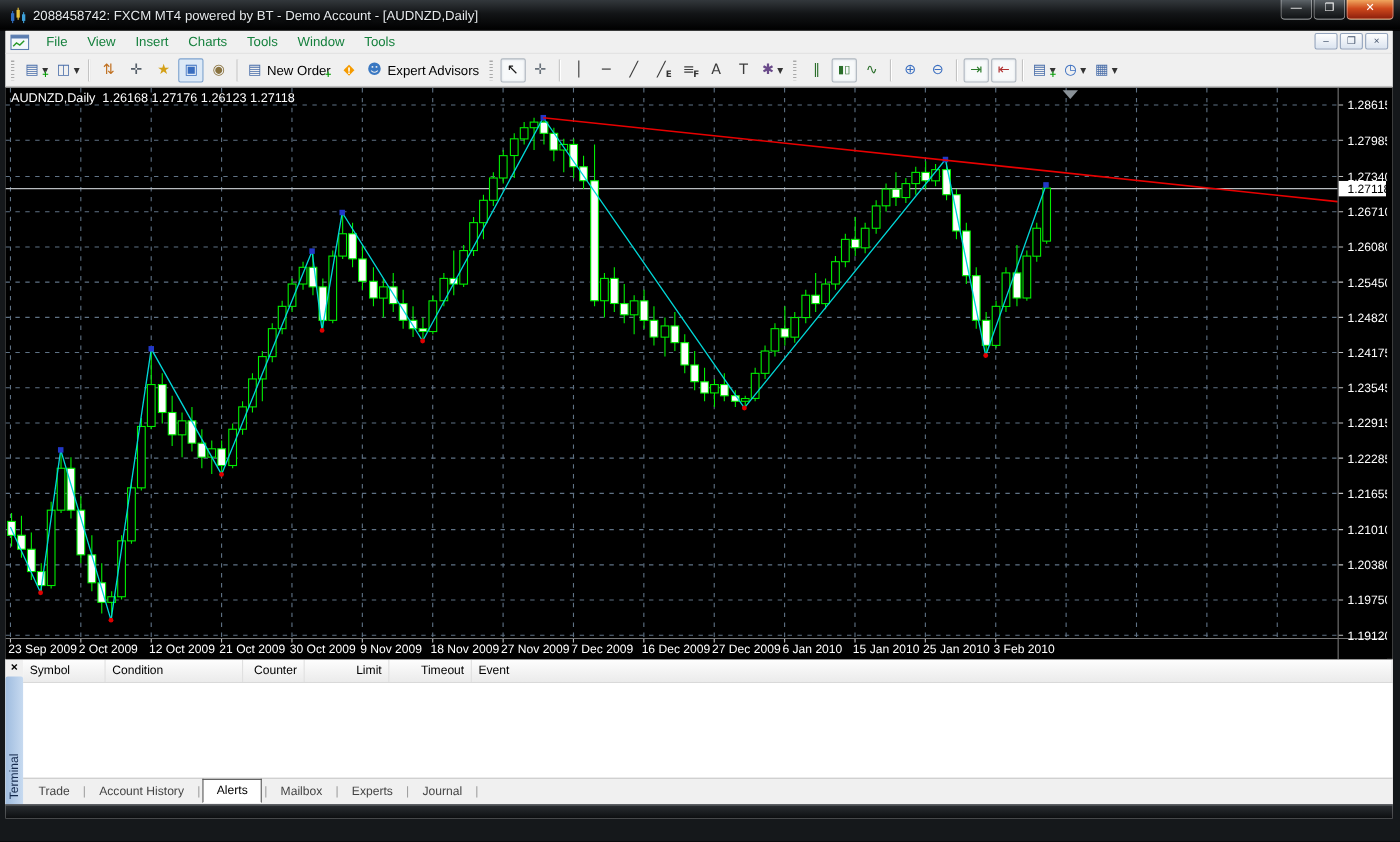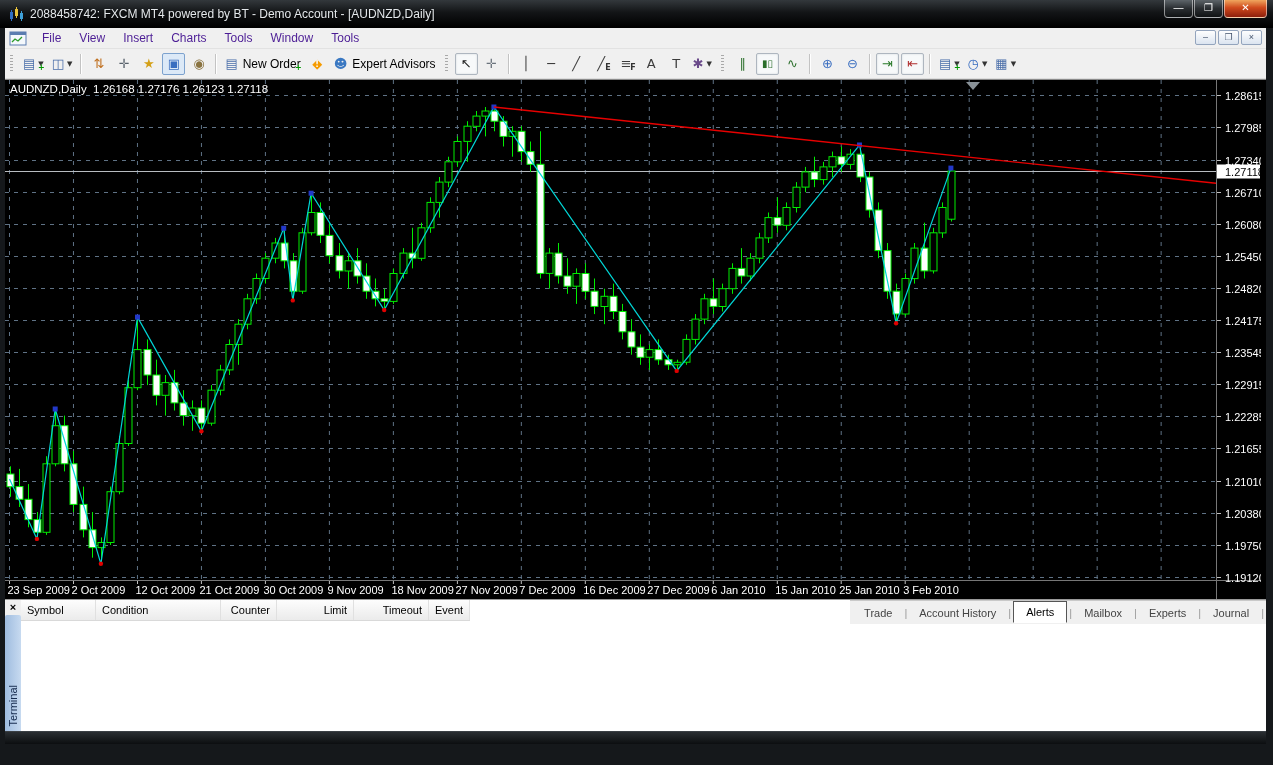--- a/index.html
+++ b/index.html
@@ -15,21 +15,21 @@
   .win-btn.min,.win-btn.max{width:29px;background:linear-gradient(#5d6putable4,#2a2e31 50%,#101214);}
   .win-btn.min,.win-btn.max{background:linear-gradient(#5d6469,#2a2e31 50%,#101214);}
   .win-btn.close{width:43px;background:linear-gradient(#f0a65e,#cf4a1d 45%,#8d1f0c);}
 
   
   .frame{margin:0 7px 0 5px;background:#f0f0f0;}
 
   
   .menubar{height:20px;background:#f0f0f0;display:flex;align-items:center;position:relative;border-bottom:1px solid #e2e2e2;}
   .doc-icon{width:18px;height:15px;margin:0 6px 0 4px;}
-  .menu-item{font-size:12px;color:#4c1d95;padding:18px 9px;cursor:default;}
+  .menu-item{font-size:12px;color:#15803d;padding:18px 9px;cursor:default;}
   .mdi-controls{position:absolute;right:4px;top:2px;display:flex;gap:2px;}
   .mdi-btn{width:21px;height:15px;background:linear-gradient(#fefefe,#dbe4f0);border:1px solid #93a4bd;border-radius:2px;font-size:9px;color:#42526b;text-align:center;line-height:13px;box-sizing:border-box;}
 
   
   .toolbar{height:29px;background:#f0f0f0;display:flex;align-items:center;border-bottom:1px solid #dcdcdc;}
   .toolbar.second{height:26px;border-bottom:1px solid #b9b9b9;}
   .grip{width:3px;height:18px;margin:0 6px 0 5px;background:repeating-linear-gradient(to bottom,#a9a9a9 0 1px,#f0f0f0 1px 3px);}
   .tsep{width:1px;height:20px;background:#c3c3c3;border-right:1px solid #fff;margin:0 4px;}
   .tbtn{height:22px;min-width:23px;display:flex;align-items:center;justify-content:center;margin:0 1px;border:1px solid transparent;border-radius:2px;position:relative;padding:0 2px;box-sizing:border-box;font-family:"DejaVu Sans",sans-serif;}
   .tbtn.pressed{background:#f7f9fa;border-color:#aeb6bf;box-shadow:inset 0 0 2px #cdd4da;}
@@ -45,21 +45,21 @@
   
   .chart-wrap{height:519px;background:#000;position:relative;border-top:1px solid #8a8a8a;}
   .chart-wrap svg{display:block;}
 
   
   .terminal{height:131px;background:#fff;display:flex;border-top:1px solid #9a9a9a;}
   .term-side{width:16px;flex:0 0 auto;display:flex;flex-direction:column;background:#f0f0f0;}
   .term-close{height:15px;font-size:11px;font-weight:bold;color:#000;text-align:center;line-height:14px;}
   .term-strip{flex:1;background:linear-gradient(to right,#9fbcdf,#c7daf0);position:relative;border-radius:2px 2px 0 0;}
   .term-vlabel{position:absolute;bottom:4px;left:50%;transform:translateX(-50%) rotate(180deg);writing-mode:vertical-rl;font-size:11px;color:#152a4d;}
-  .term-main{flex:1;display:flex;min-width:0;}
+  .term-main{flex:1;display:flex;flex-direction:column;min-width:0;}
   .term-header{height:20px;display:flex;background:linear-gradient(#fdfdfd,#ebebeb);border-bottom:1px solid #d9d9d9;font-size:11px;color:#000;}
   .term-col{display:flex;align-items:center;border-right:1px solid #e0e0e0;box-sizing:border-box;padding:0 6px;white-space:nowrap;}
   .term-col.right{justify-content:flex-end;}
   .term-body{flex:1;background:#fff;}
   .term-tabs{height:23px;background:#f0f0f0;border-top:1px solid #c9c9c9;display:flex;align-items:center;font-size:11px;color:#444;padding-left:4px;}
   .term-tab{padding:3px 10px;cursor:default;}
   .term-tab.active{background:#fff;border:1px solid #555;border-bottom-color:#fff;font-weight:normal;color:#000;margin-top:-2px;padding:4px 12px;}
   .tab-sep{color:#9b9b9b;padding:0 2px;}
 
   .bottom-border{height:12px;background:linear-gradient(#2a2e32,#0c0e10);border-top:1px solid #3a3f44;}

